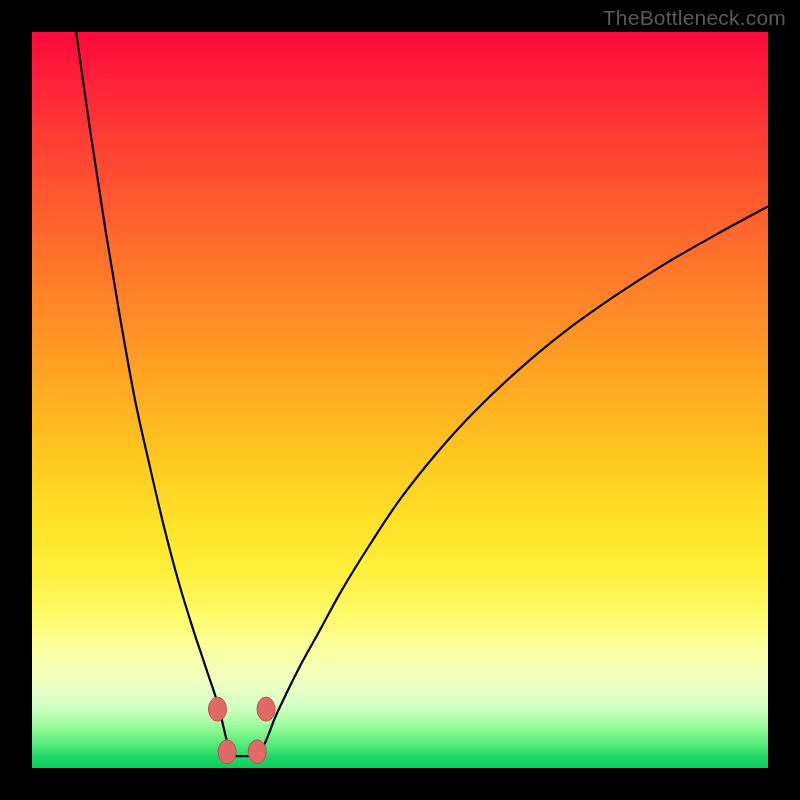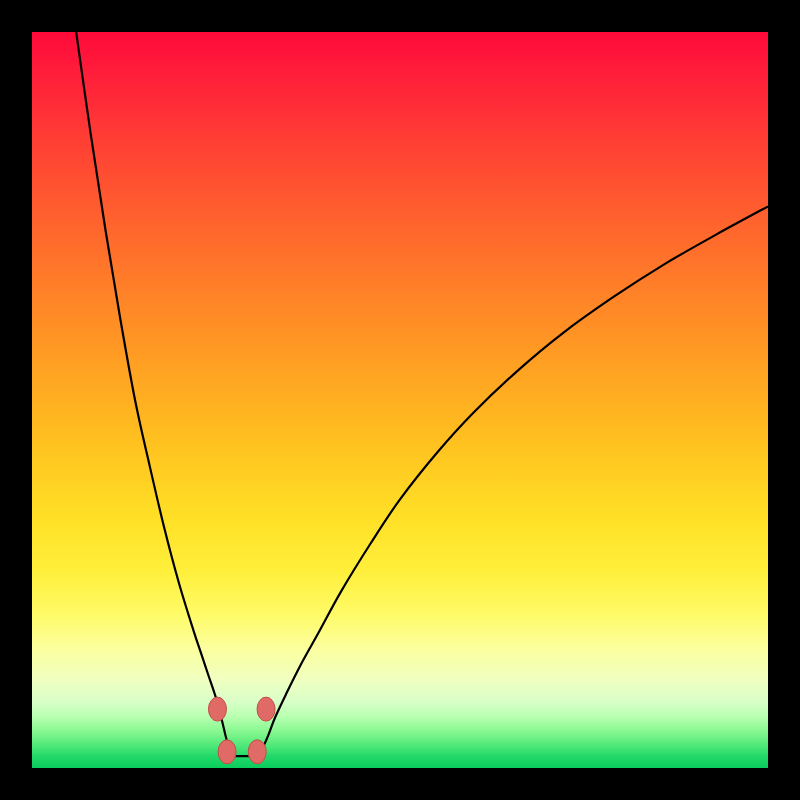--- a/index.html
+++ b/index.html
@@ -75,13 +75,14 @@
     <svg class="svg-layer" viewBox="0 0 736 736" preserveAspectRatio="none">
       <path id="curve-path" fill="none" stroke-width="2.2" d="M 44.16 0.00 C 46.61 17.17, 53.97 69.92, 58.88 103.04 C 63.79 136.16, 68.69 168.05, 73.60 198.72 C 78.51 229.39, 83.41 258.83, 88.32 287.04 C 93.23 315.25, 98.13 343.47, 103.04 368.00 C 107.95 392.53, 112.85 412.77, 117.76 434.24 C 122.67 455.71, 127.57 477.17, 132.48 496.80 C 137.39 516.43, 142.29 534.83, 147.20 552.00 C 152.11 569.17, 158.24 588.19, 161.92 599.84 C 165.60 611.49, 166.83 614.56, 169.28 621.92 C 171.73 629.28, 174.19 636.64, 176.64 644.00 C 179.09 651.36, 181.79 658.72, 184.00 666.08 C 186.21 673.44, 188.17 681.41, 189.89 688.16 C 191.61 694.91, 192.83 701.04, 194.30 706.56 C 195.78 712.08, 197.98 718.83, 198.72 721.28 L 198.72 724.22 L 228.16 724.22 L 228.16 721.28 C 229.39 718.58, 233.07 710.98, 235.52 705.09 C 237.97 699.20, 239.81 693.07, 242.88 685.95 C 245.95 678.84, 249.63 671.23, 253.92 662.40 C 258.21 653.57, 263.12 643.39, 268.64 632.96 C 274.16 622.53, 280.29 612.11, 287.04 599.84 C 293.79 587.57, 300.53 574.08, 309.12 559.36 C 317.71 544.64, 328.75 526.85, 338.56 511.52 C 348.37 496.19, 356.96 482.45, 368.00 467.36 C 379.04 452.27, 392.53 435.47, 404.80 420.99 C 417.07 406.52, 428.11 394.25, 441.60 380.51 C 455.09 366.77, 471.04 351.69, 485.76 338.56 C 500.48 325.43, 513.97 314.03, 529.92 301.76 C 545.87 289.49, 564.27 276.61, 581.44 264.96 C 598.61 253.31, 615.79 242.27, 632.96 231.84 C 650.13 221.41, 667.31 211.97, 684.48 202.40 C 701.65 192.83, 727.41 179.09, 736.00 174.43" stroke="#000000"></path>
       <g id="markers">
           <ellipse cx="185.47" cy="677.12" rx="9" ry="12" fill="#e06a66" stroke="#c24c4a" stroke-width="1"></ellipse>
           <ellipse cx="234.05" cy="677.12" rx="9" ry="12" fill="#e06a66" stroke="#c24c4a" stroke-width="1"></ellipse>
           <ellipse cx="195.04" cy="719.81" rx="9" ry="12" fill="#e06a66" stroke="#c24c4a" stroke-width="1"></ellipse>
           <ellipse cx="225.22" cy="719.81" rx="9" ry="12" fill="#e06a66" stroke="#c24c4a" stroke-width="1"></ellipse>
         </g>
     </svg>
   </div>
+  <div class="watermark">TheBottleneck.com</div>
 </div>
 
 </body></html>

